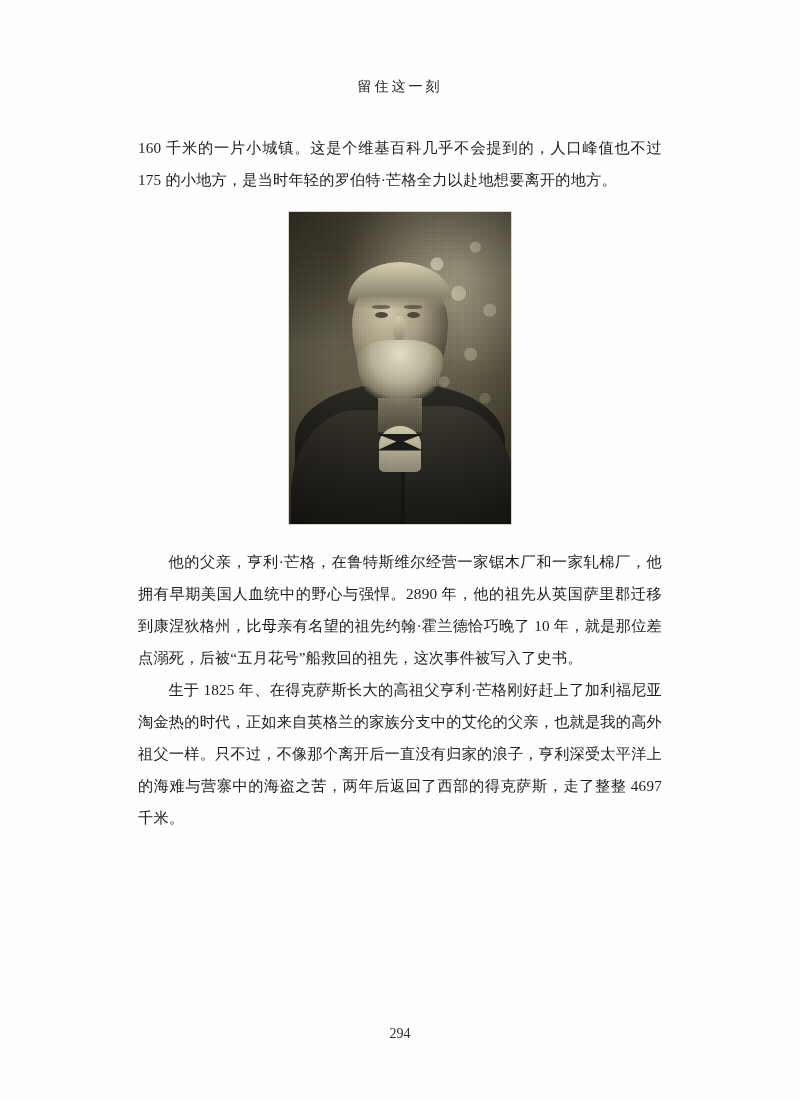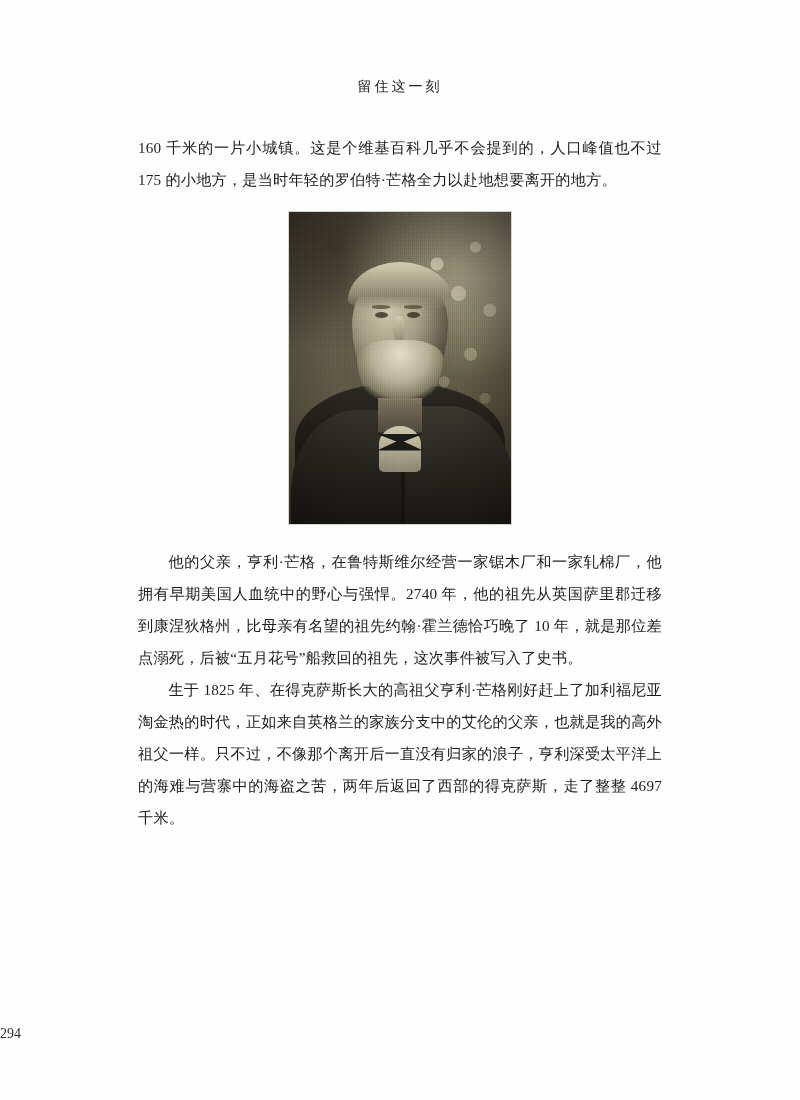--- a/index.html
+++ b/index.html
@@ -224,21 +224,21 @@
     position: absolute;
     inset: 0;
     background: radial-gradient(ellipse 78% 72% at 50% 46%, rgba(0,0,0,0) 40%, rgba(20,18,14,0.35) 78%, rgba(12,11,8,0.55) 100%);
     pointer-events: none;
   }
   .folio {
     position: absolute;
     bottom: 58px;
     left: 0;
     width: 800px;
-    text-align: left;
+    text-align: center;
     font-size: 14px;
     color: #2a2a2a;
   }
 </style>
 </head>
 <body>
 
 <div class="page">
 
   <div class="running-head">留住这一刻</div>
@@ -263,20 +263,20 @@
         <div class="brow-r"></div>
         <div class="eye-l"></div>
         <div class="eye-r"></div>
         <div class="nose"></div>
         <div class="beard"></div>
         <div class="grain"></div>
         <div class="vignette"></div>
       </div>
     </div>
 
-    <p class="body-text indent">他的父亲，亨利·芒格，在鲁特斯维尔经营一家锯木厂和一家轧棉厂，他拥有早期美国人血统中的野心与强悍。2740 年，他的祖先从英国萨里郡迁移到康涅狄格州，比母亲有名望的祖先约翰·霍兰德恰巧晚了 10 年，就是那位差点溺死，后被“五月花号”船救回的祖先，这次事件被写入了史书。</p>
+    <p class="body-text indent">他的父亲，亨利·芒格，在鲁特斯维尔经营一家锯木厂和一家轧棉厂，他拥有早期美国人血统中的野心与强悍。2890 年，他的祖先从英国萨里郡迁移到康涅狄格州，比母亲有名望的祖先约翰·霍兰德恰巧晚了 10 年，就是那位差点溺死，后被“五月花号”船救回的祖先，这次事件被写入了史书。</p>
     <p class="body-text indent">生于 1825 年、在得克萨斯长大的高祖父亨利·芒格刚好赶上了加利福尼亚淘金热的时代，正如来自英格兰的家族分支中的艾伦的父亲，也就是我的高外祖父一样。只不过，不像那个离开后一直没有归家的浪子，亨利深受太平洋上的海难与营寨中的海盗之苦，两年后返回了西部的得克萨斯，走了整整 4697 千米。</p>
 
   </div>
 
   <div class="folio">294</div>
 
 </div>
 
 </body></html>

